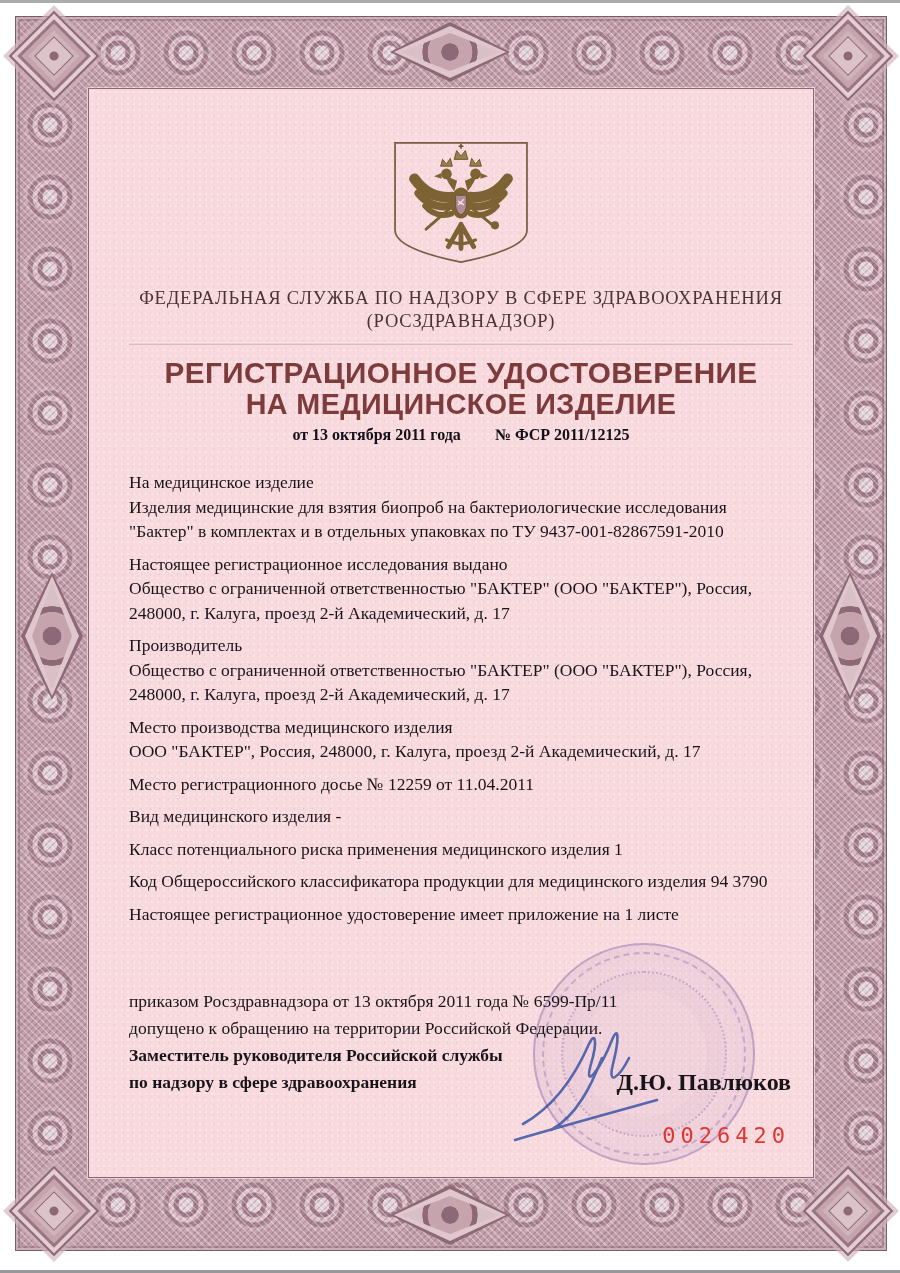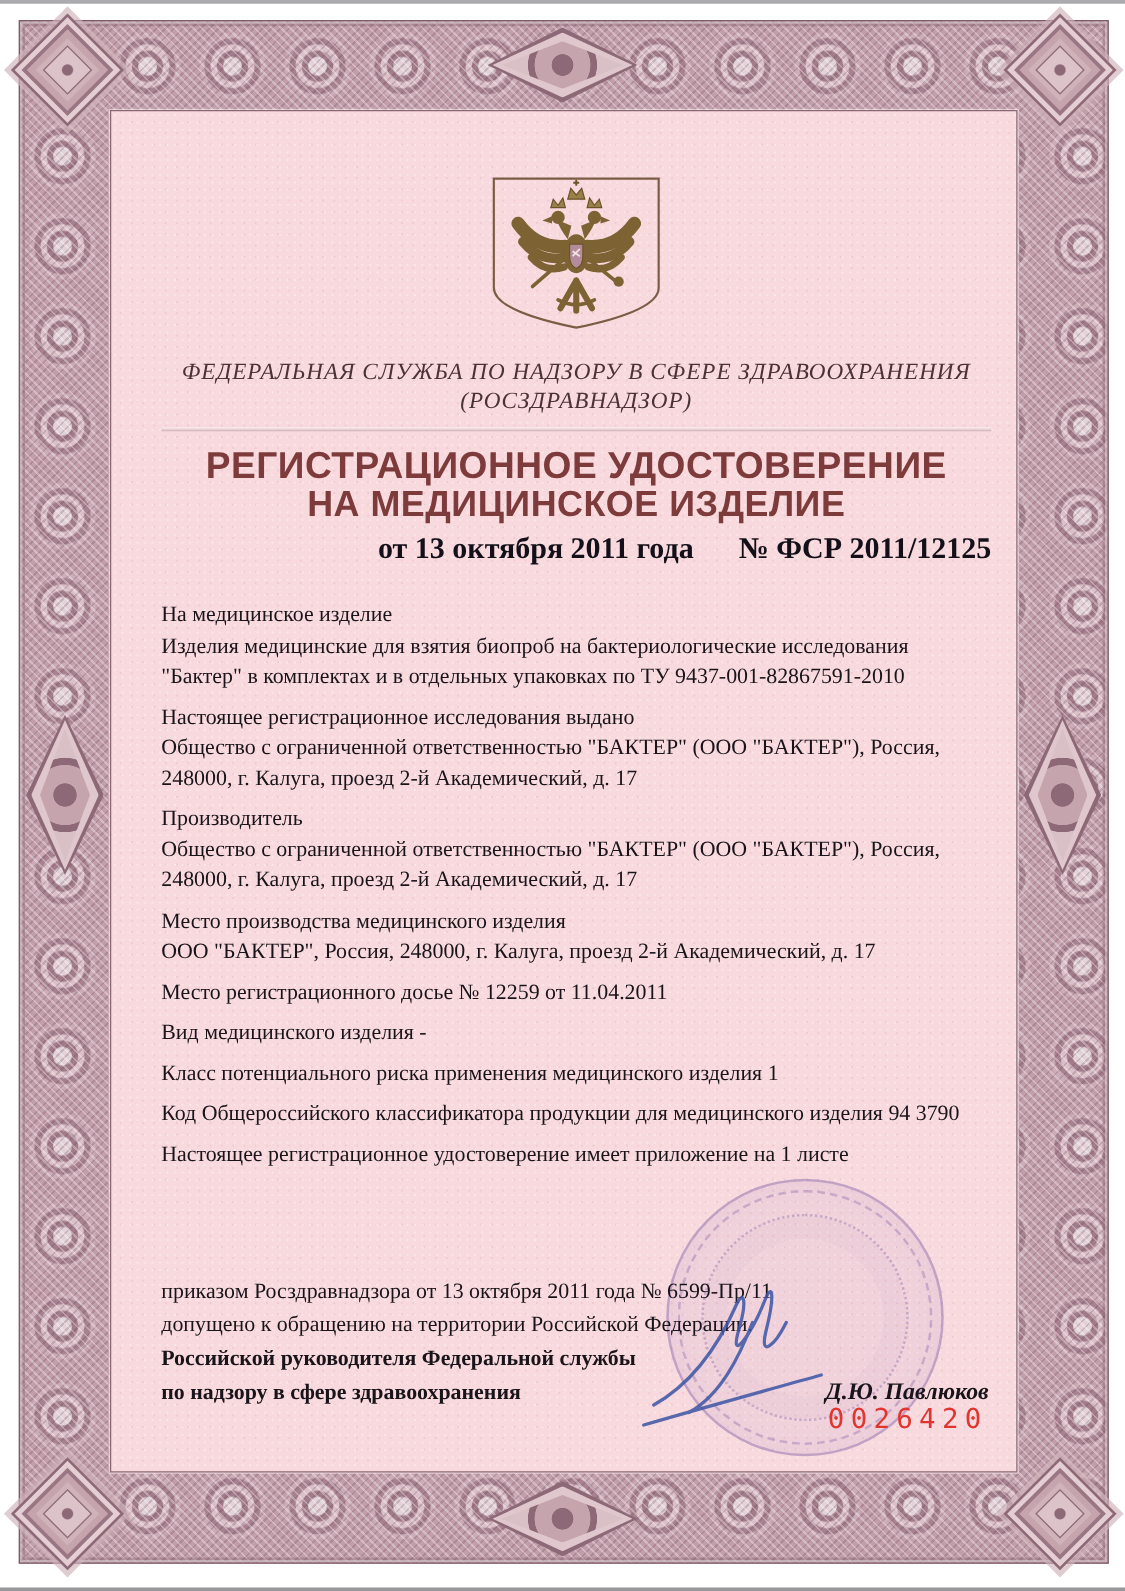--- a/index.html
+++ b/index.html
@@ -89,21 +89,20 @@
   .emblem-wrap { margin: 50px auto 0; width:146px; height:128px; }
 
   
   .issuer {
     margin-top: 20px;
     text-align: center;
     color: #4a3237;
     font-size: 18.5px;
     letter-spacing: .8px;
     line-height: 23px;
-    font-style: italic;
   }
   .rule {
     margin: 9px auto 0;
     width: 100%;
     height: 3px;
     background: linear-gradient(#fdf4f5, #cdabb1);
     opacity: .9;
   }
   .doc-title {
     margin-top: 13px;
@@ -112,36 +111,36 @@
     font-weight: bold;
     color: #7e3b3c;
     font-size: 30px;
     line-height: 30px;
     letter-spacing: .4px;
     transform: scaleX(.99);
   }
   .doc-title .t2 { display:block; font-size:29px; margin-top:1px; }
   .dateline {
     margin-top: 7px;
-    text-align: right;
+    text-align: center;
     font-weight: bold;
     color: #141019;
-    font-size: 24px;
+    font-size: 16px;
   }
   .dateline .num { margin-left: 30px; }
 
   
   .body-block { margin-top: 26px; color:#19141a; font-size:17.5px; line-height:24.5px; }
   .body-block p { margin: 0 0 8px; }
   .body-block .val { font-weight: normal; }
 
   
-  .footer { margin-top: 84px; color:#19141a; font-size:17.5px; line-height:27px; position:relative; z-index:2; }
+  .footer { margin-top: 62px; color:#19141a; font-size:17.5px; line-height:27px; position:relative; z-index:2; }
   .signatory-row { display:flex; justify-content:space-between; align-items:flex-end; font-weight:bold; }
-  .sig-name { font-size:19px; padding-right:2px; white-space:nowrap;font-style:italic; }
+  .sig-name { font-size:24px; padding-right:2px; white-space:nowrap; }
 
   
   .stamp {
     position:absolute; left:533px; top:943px; width:222px; height:222px;
     border-radius:50%;
     border:2.5px solid rgba(122,88,160,.38);
     background: radial-gradient(circle, rgba(150,110,185,.07) 55%, rgba(150,110,185,.12) 72%, rgba(150,110,185,.04) 100%);
     filter: blur(.4px);
     z-index:1;
   }
@@ -295,21 +294,21 @@
       <p>
         <span>Настоящее регистрационное удостоверение имеет приложение на 1 листе</span>
       </p>
     </div>
 
     <div class="footer">
       <div>приказом Росздравнадзора от 13 октября 2011 года № 6599-Пр/11</div>
       <div>допущено к обращению на территории Российской Федерации.</div>
       <div class="signatory-row">
         <div class="sig-titles">
-          <div>Российской руководителя Федеральной службы</div>
+          <div>Заместитель руководителя Российской службы</div>
           <div>по надзору в сфере здравоохранения</div>
         </div>
         <div class="sig-name">Д.Ю. Павлюков</div>
       </div>
     </div>
 
   </div>
 
   <div class="stamp"></div>
 

